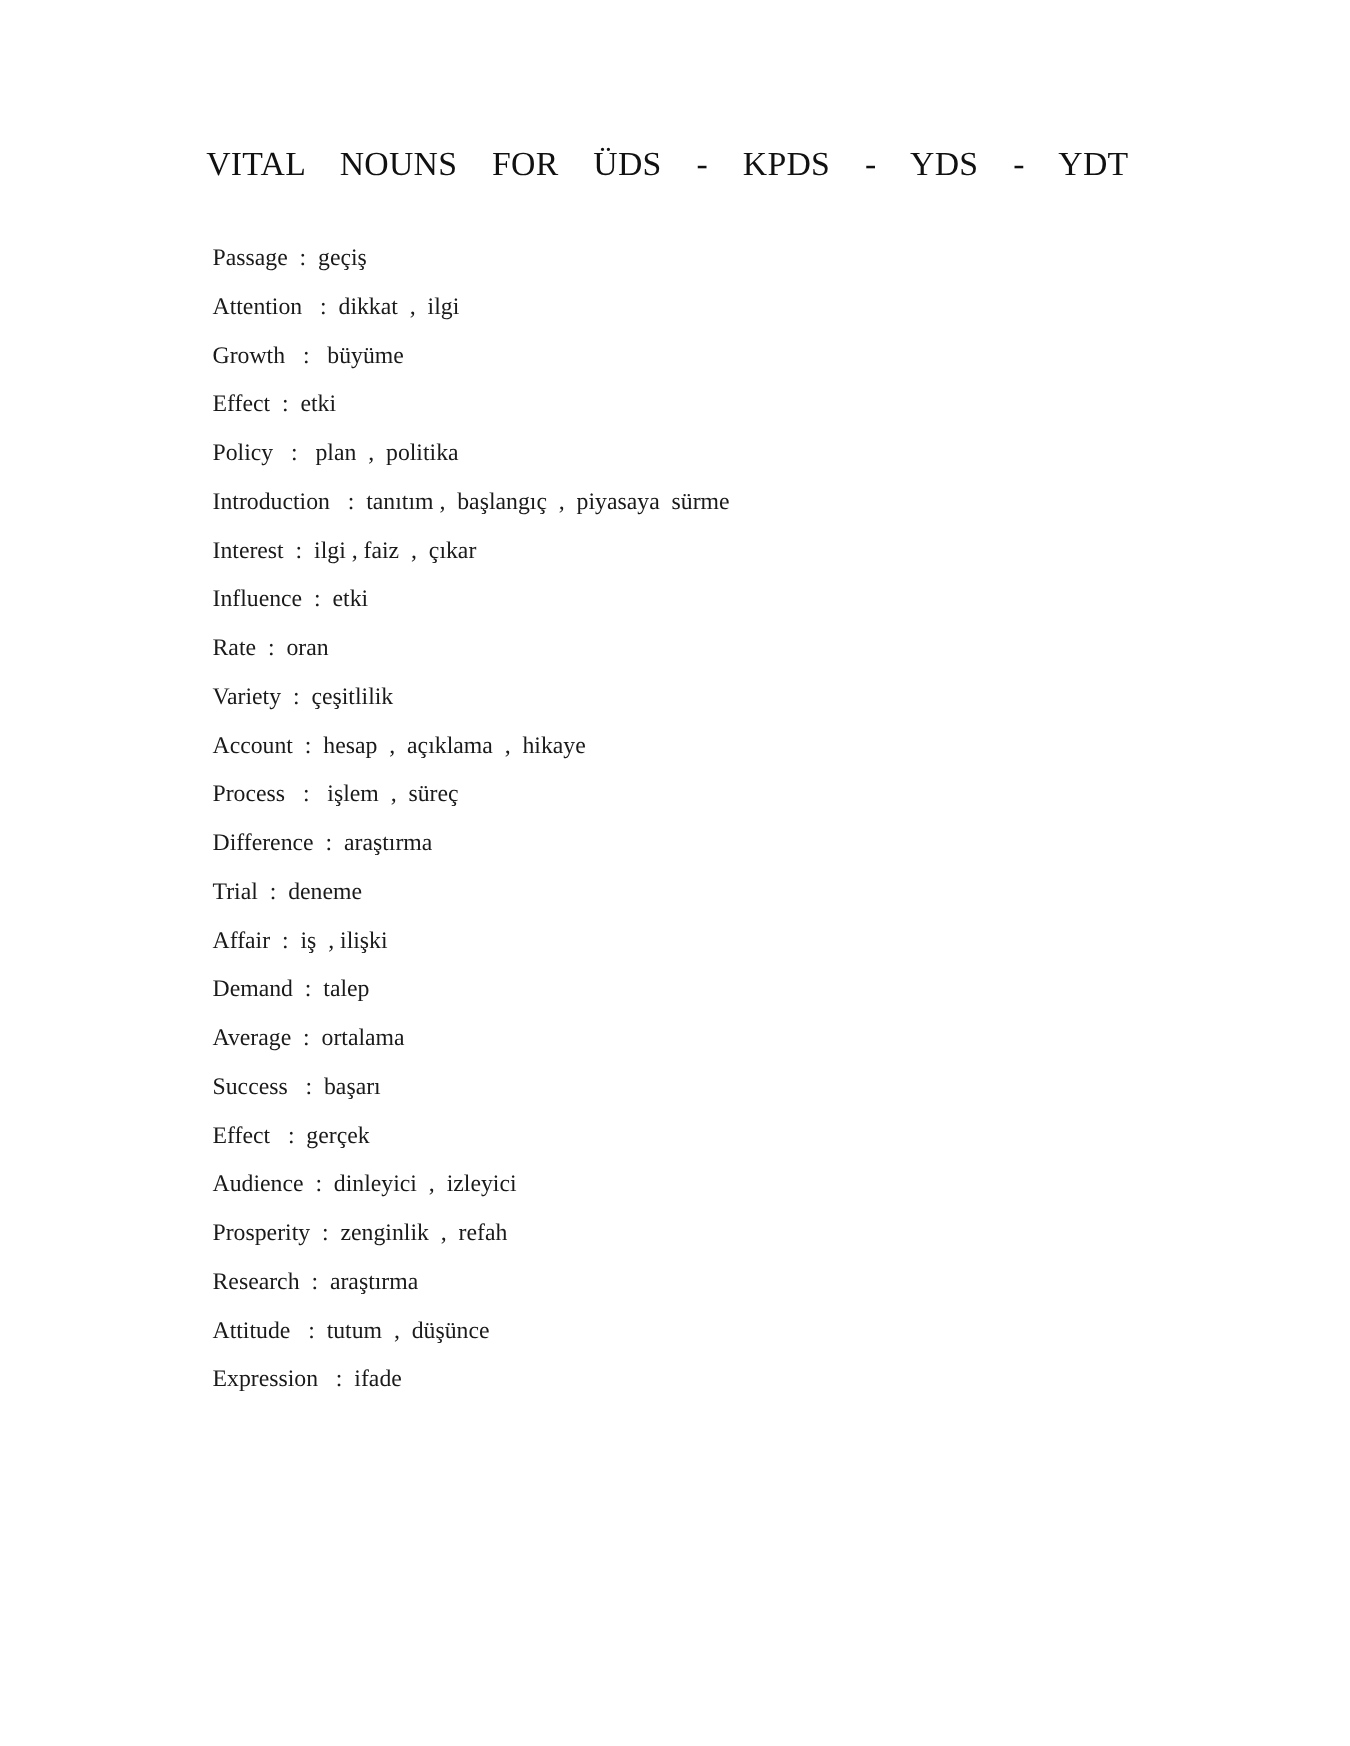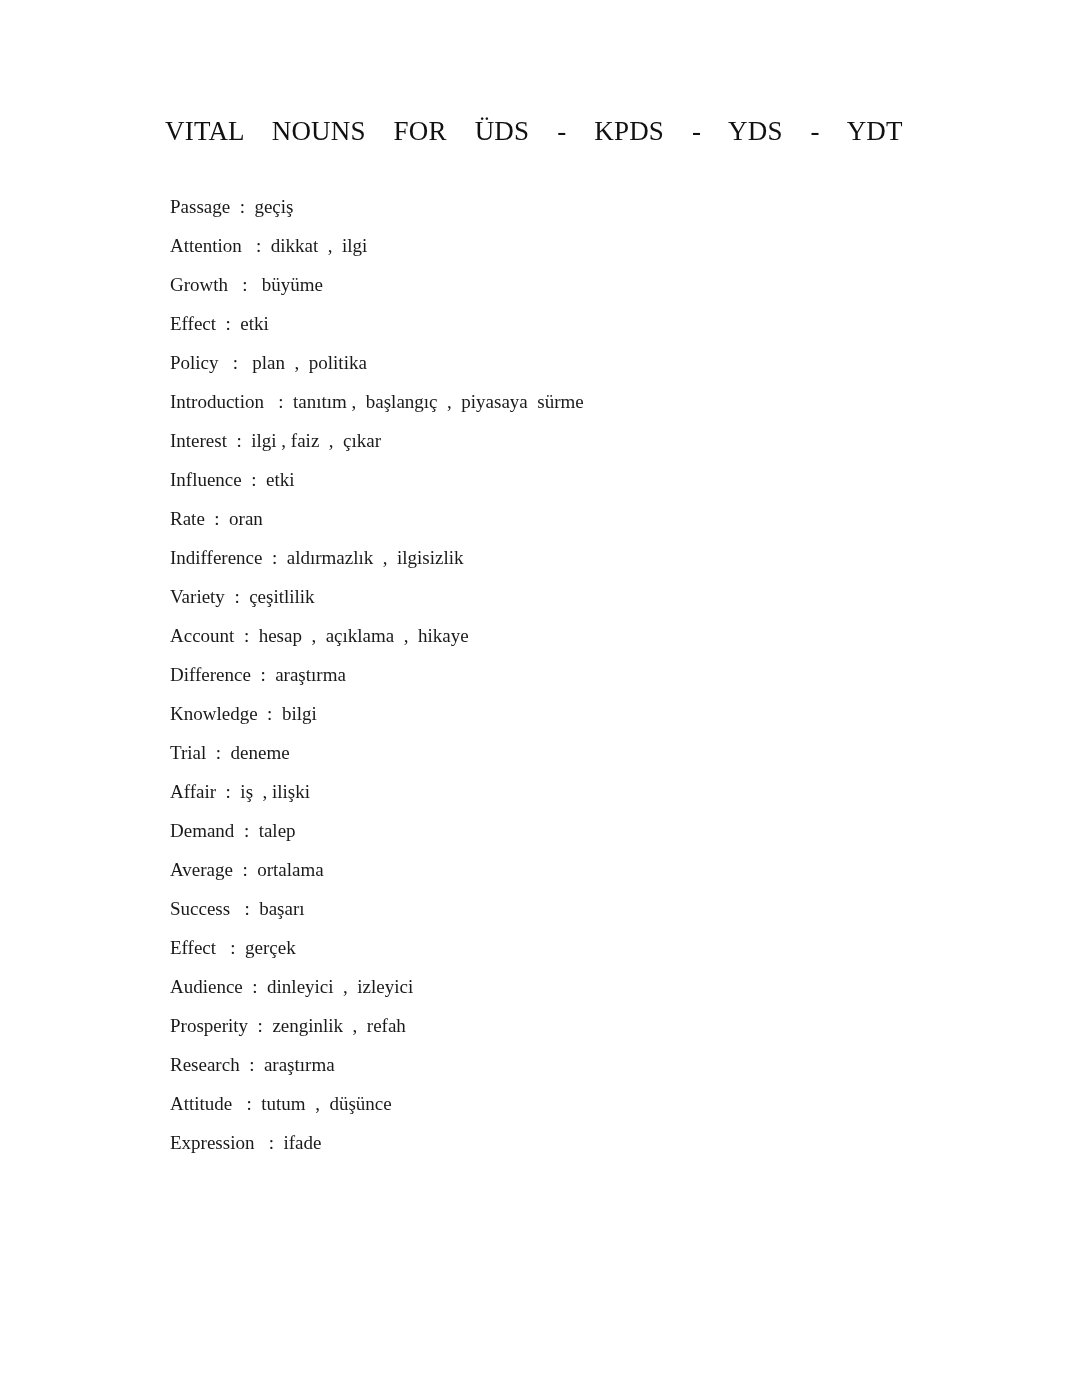--- a/index.html
+++ b/index.html
@@ -58,25 +58,24 @@
   <ul class="list" id="vocab-list">
       <li class="entry"><span>Passage</span><span>  :  </span><span>geçiş</span></li>
       <li class="entry"><span>Attention</span><span>   :  </span><span>dikkat  ,  ilgi</span></li>
       <li class="entry"><span>Growth</span><span>   :   </span><span>büyüme</span></li>
       <li class="entry"><span>Effect</span><span>  :  </span><span>etki</span></li>
       <li class="entry"><span>Policy</span><span>   :   </span><span>plan  ,  politika</span></li>
       <li class="entry"><span>Introduction</span><span>   :  </span><span>tanıtım ,  başlangıç  ,  piyasaya  sürme</span></li>
       <li class="entry"><span>Interest</span><span>  :  </span><span>ilgi , faiz  ,  çıkar</span></li>
       <li class="entry"><span>Influence</span><span>  :  </span><span>etki</span></li>
       <li class="entry"><span>Rate</span><span>  :  </span><span>oran</span></li>
-      <li class="entry"><span>Indifference</span><span>  :  </span><span>aldırmazlık  ,  ilgisizlik</span></li>
       <li class="entry"><span>Variety</span><span>  :  </span><span>çeşitlilik</span></li>
       <li class="entry"><span>Account</span><span>  :  </span><span>hesap  ,  açıklama  ,  hikaye</span></li>
+      <li class="entry"><span>Process</span><span>   :   </span><span>işlem  ,  süreç</span></li>
       <li class="entry"><span>Difference</span><span>  :  </span><span>araştırma</span></li>
-      <li class="entry"><span>Knowledge</span><span>  :  </span><span>bilgi</span></li>
       <li class="entry"><span>Trial</span><span>  :  </span><span>deneme</span></li>
       <li class="entry"><span>Affair</span><span>  :  </span><span>iş  , ilişki</span></li>
       <li class="entry"><span>Demand</span><span>  :  </span><span>talep</span></li>
       <li class="entry"><span>Average</span><span>  :  </span><span>ortalama</span></li>
       <li class="entry"><span>Success</span><span>   :  </span><span>başarı</span></li>
       <li class="entry"><span>Effect</span><span>   :  </span><span>gerçek</span></li>
       <li class="entry"><span>Audience</span><span>  :  </span><span>dinleyici  ,  izleyici</span></li>
       <li class="entry"><span>Prosperity</span><span>  :  </span><span>zenginlik  ,  refah</span></li>
       <li class="entry"><span>Research</span><span>  :  </span><span>araştırma</span></li>
       <li class="entry"><span>Attitude</span><span>   :  </span><span>tutum  ,  düşünce</span></li>

